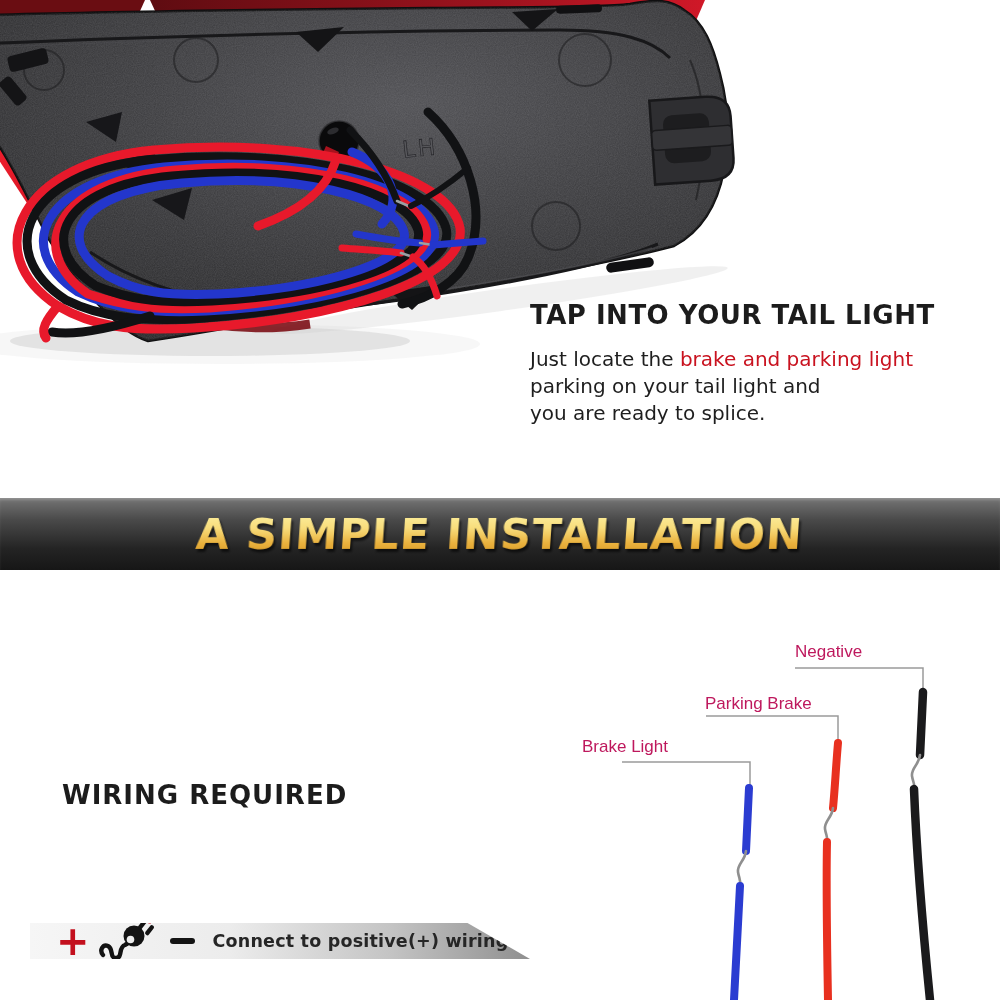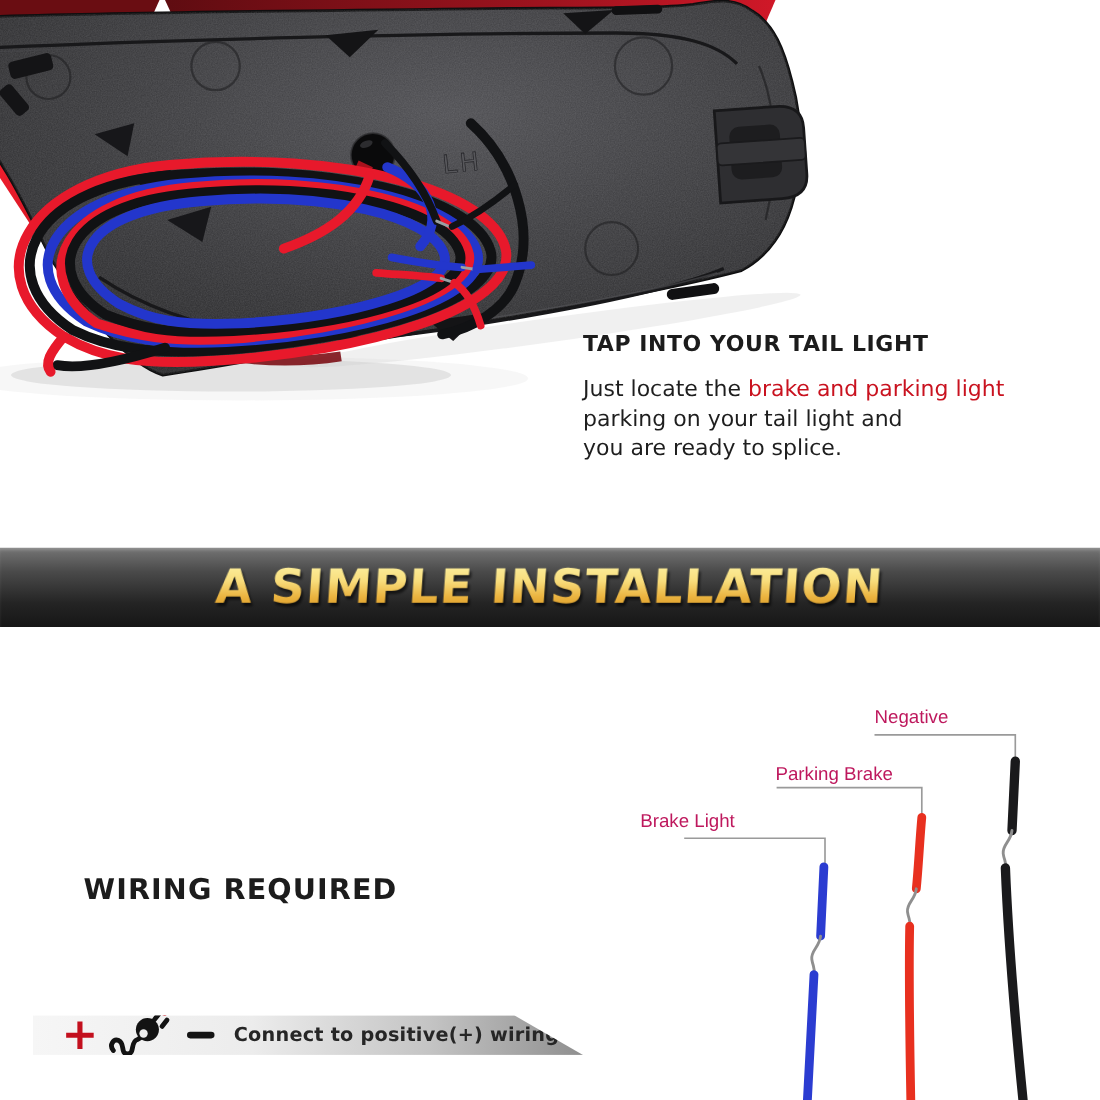--- a/index.html
+++ b/index.html
@@ -5,21 +5,21 @@
   html,body{margin:0;padding:0;background:#fff;}
   .canvas{position:relative;width:1000px;height:1000px;background:#ffffff;overflow:hidden;
           font-family:"DejaVu Sans",sans-serif;color:#1b1b1b;}
   svg{display:block;}
 
   
   .photo-svg{position:absolute;left:0;top:0;}
 
   
   .tap-block{position:absolute;left:530px;top:300px;width:460px;}
-  .tap-block h1{margin:0;font-size:20px;font-weight:bold;letter-spacing:.5px;color:#1c1c1c;white-space:nowrap;}
+  .tap-block h1{margin:0;font-size:26px;font-weight:bold;letter-spacing:.5px;color:#1c1c1c;white-space:nowrap;}
   .tap-block p{margin:16px 0 0 0;font-size:20px;line-height:27px;color:#1e1e1e;}
   .red{color:#c9121f;text-align:center;}
 
   
   .banner{position:absolute;left:0;top:498px;width:1000px;height:72px;
           background:linear-gradient(180deg,#757575 0%,#4a4a4a 30%,#242424 70%,#161616 100%);
           box-shadow:inset 0 3px 3px -1px rgba(255,255,255,.22);
           display:flex;align-items:center;justify-content:center;}
   .banner-text{font-size:43px;font-weight:bold;letter-spacing:1px;transform:skewX(-4deg);
           background:linear-gradient(180deg,#fdf3a6 0%,#f8dd7c 38%,#eab23e 68%,#d3901c 100%);
@@ -28,21 +28,21 @@
 
   
   .wire-label{position:absolute;font-family:"Liberation Sans",sans-serif;font-size:17px;color:#be185d;white-space:nowrap;}
   .lbl-brake{left:582px;top:737px;}
   .lbl-parking{left:705px;top:694px;}
   .lbl-negative{left:795px;top:642px;}
   .diagram-svg{position:absolute;left:560px;top:620px;}
 
   
   .wiring-block{position:absolute;left:62px;top:780px;width:470px;}
-  .wiring-block h2{margin:14px;font-size:26px;font-weight:bold;letter-spacing:1px;color:#1c1c1c;white-space:nowrap;}
+  .wiring-block h2{margin:0;font-size:26px;font-weight:bold;letter-spacing:1px;color:#1c1c1c;white-space:nowrap;}
   .wiring-block p{margin:15px 0 0 0;font-size:20px;line-height:28px;color:#1e1e1e;}
 
   
   .legend-bar{position:absolute;left:30px;top:923px;width:500px;height:36px;
           clip-path:polygon(0 0,87.5% 0,100% 100%,0 100%);
           background:linear-gradient(90deg,#f6f6f6 0%,#ececec 40%,#c4c4c4 72%,#8f8f8f 100%);
           display:flex;align-items:center;}
   .legend-plus{font-size:40px;font-weight:bold;color:#c3101e;margin-left:26px;line-height:36px;}
   .legend-icon{margin-left:8px;margin-top:-4px;}
   .legend-minus{width:25px;height:6px;background:#141414;border-radius:3px;margin-left:14px;}

